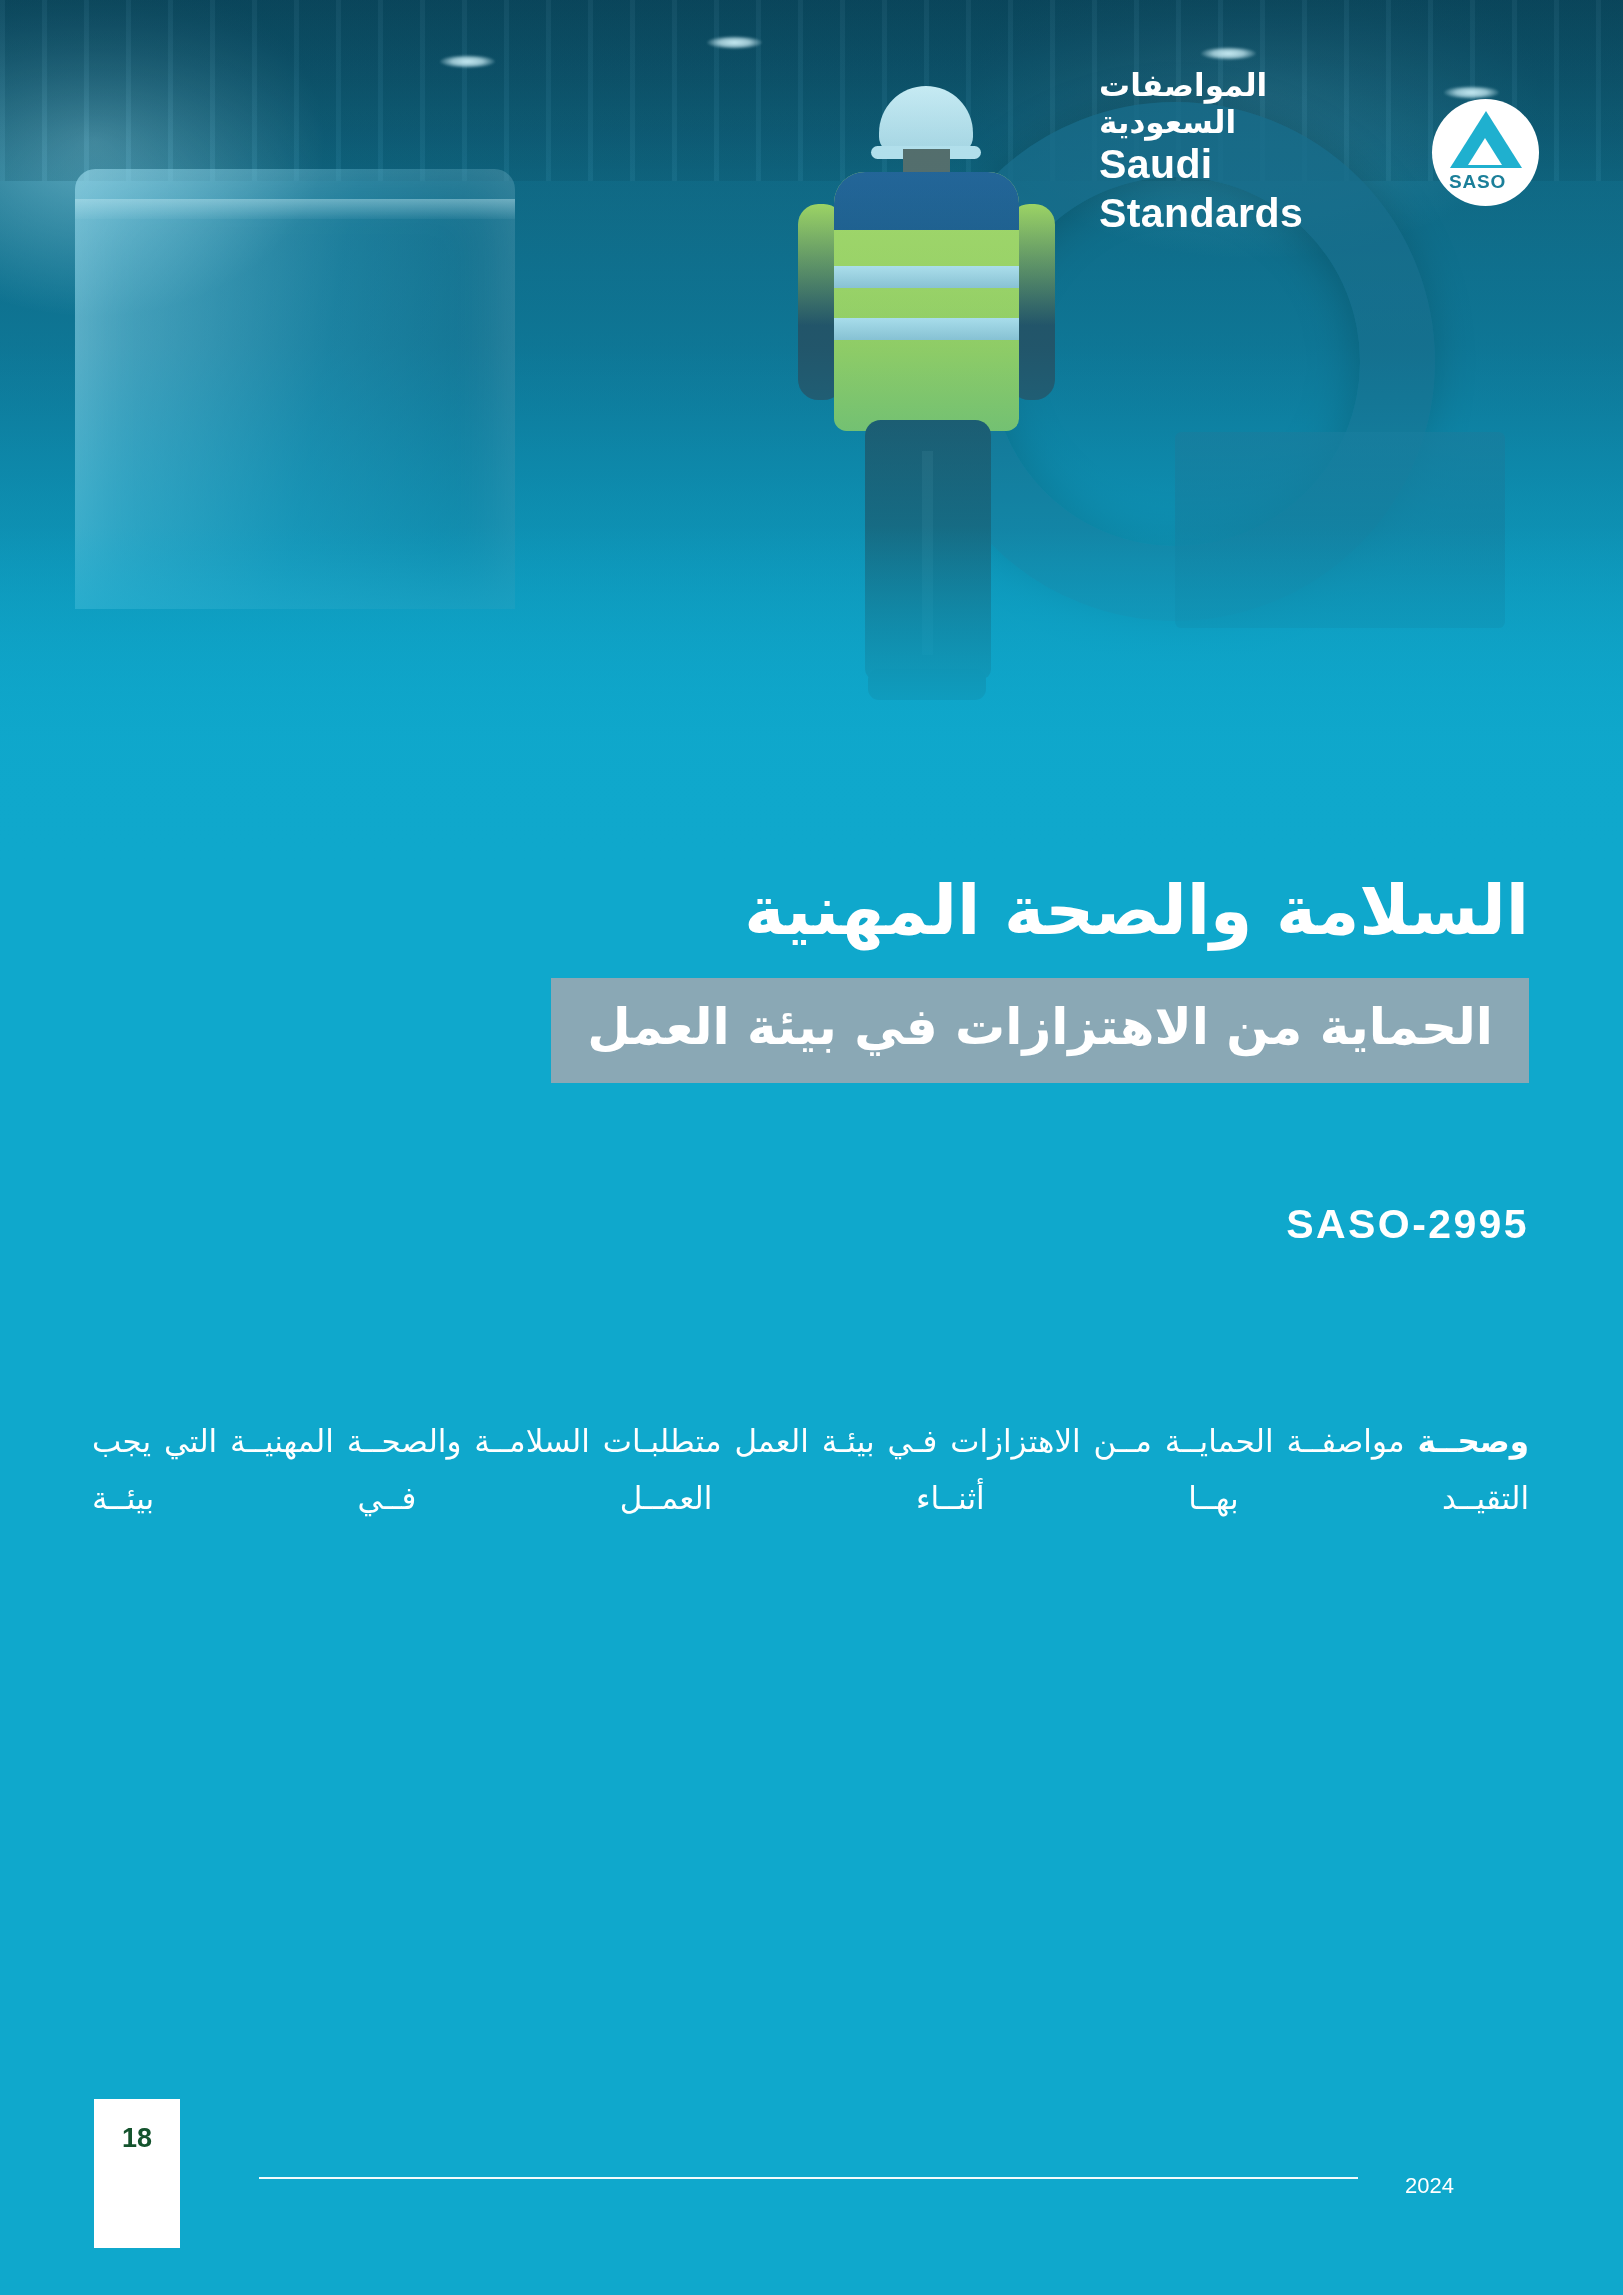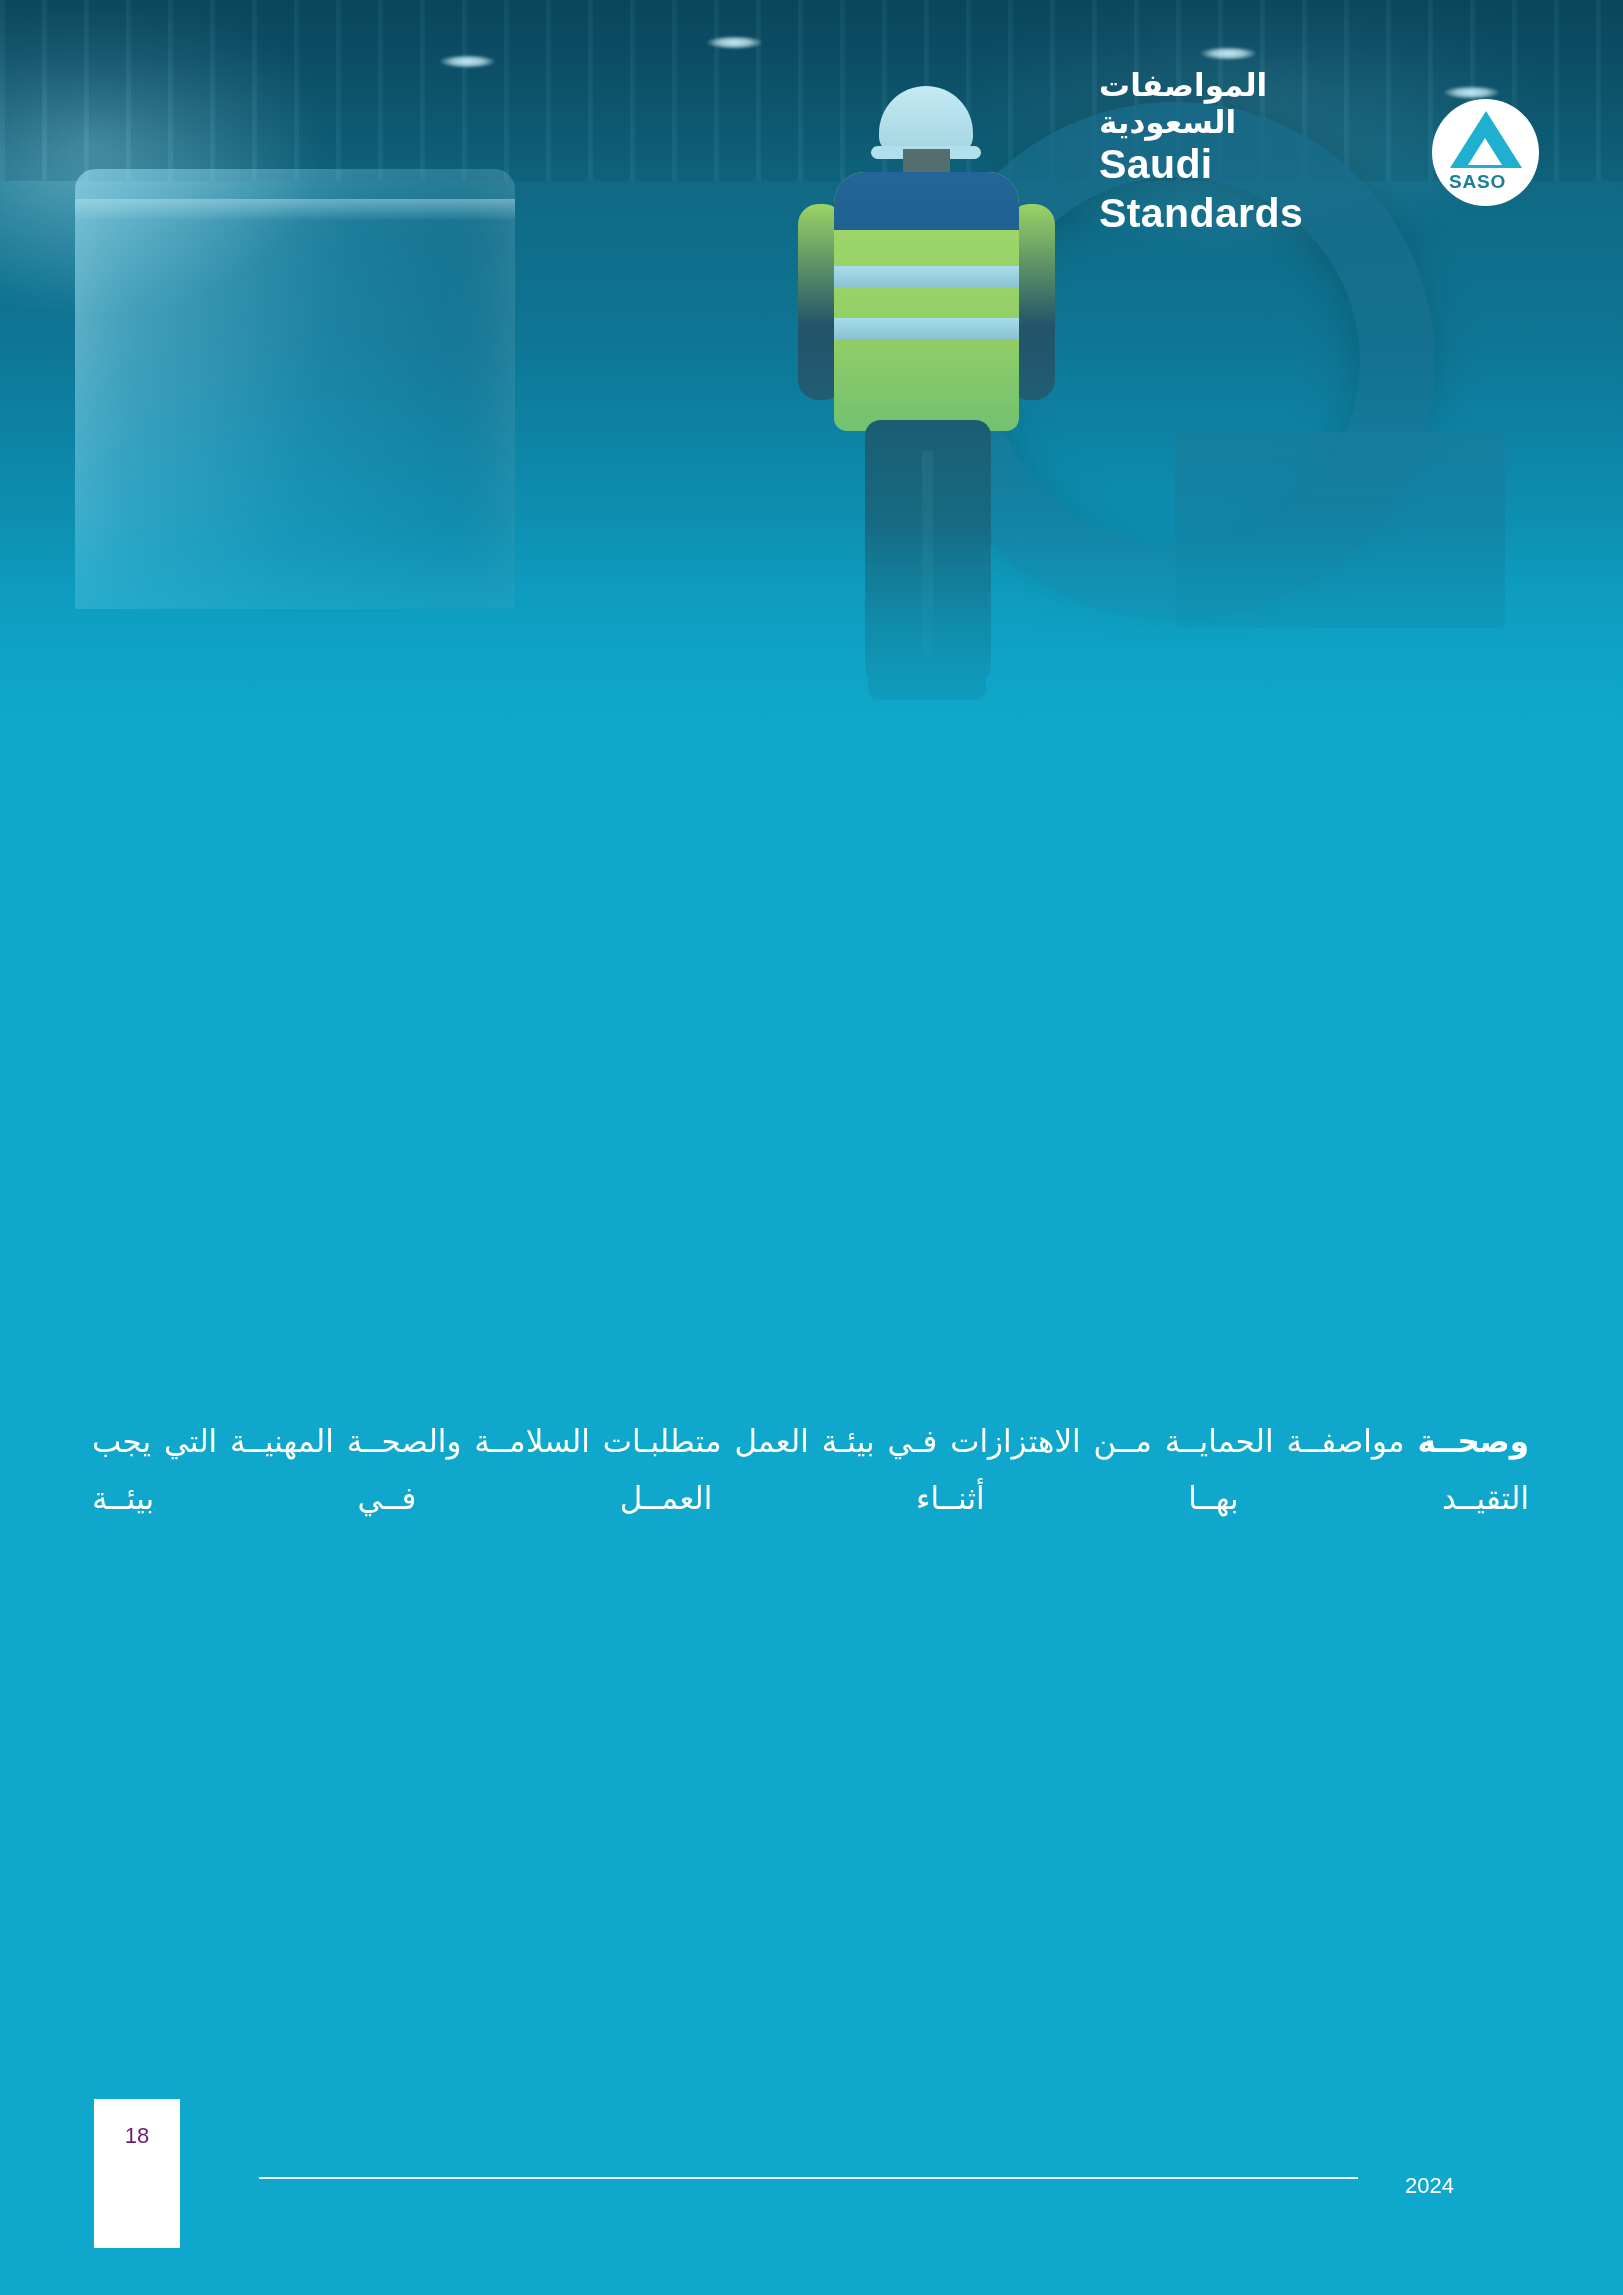--- a/index.html
+++ b/index.html
@@ -277,23 +277,23 @@
     width: 86px;
     height: 149px;
     background: #ffffff;
     display: flex;
     align-items: flex-start;
     justify-content: center;
     padding-top: 23.6px;
     box-sizing: border-box;
   }
   .page-num span {
-    color: #701a75;
-    font-size: 22px;
-    font-weight: 400;
+    color: #14532d;
+    font-size: 27px;
+    font-weight: 700;
     font-family: "Liberation Sans", sans-serif;
   }
   .year {
     position: absolute;
     left: 1405px;
     bottom: 96px;
     color: #ffffff;
     font-size: 22px;
     font-family: "Liberation Sans", sans-serif;
     direction: ltr;
@@ -337,20 +337,25 @@
     <div class="mark">
       <div class="tri"></div>
       <div class="saso">SASO</div>
     </div>
     <div class="words">
       <div class="ar">المواصفات السعودية</div>
       <div class="en">Saudi Standards</div>
     </div>
   </div>
 
+  <div class="title-wrap">
+    <h1 class="main-title">السلامة والصحة المهنية</h1>
+    <div class="subtitle-band">الحماية من الاهتزازات في بيئة العمل</div>
+    <div class="code">SASO-2995</div>
+  </div>
 
   <div class="columns">
     <div class="col"><b>وصحــة</b><span> مواصفــة الحمايــة مــن الاهتزازات فـي بيئـة العمل متطلبـات السلامــة والصحــة المهنيــة التي يجب التقيــد بهــا أثنــاء العمــل فــي بيئــة</span></div>
   </div>
 
   <div class="footer-rule"></div>
   <div class="page-num">
     <span>18</span>
   </div>
   <div class="year">2024</div>

